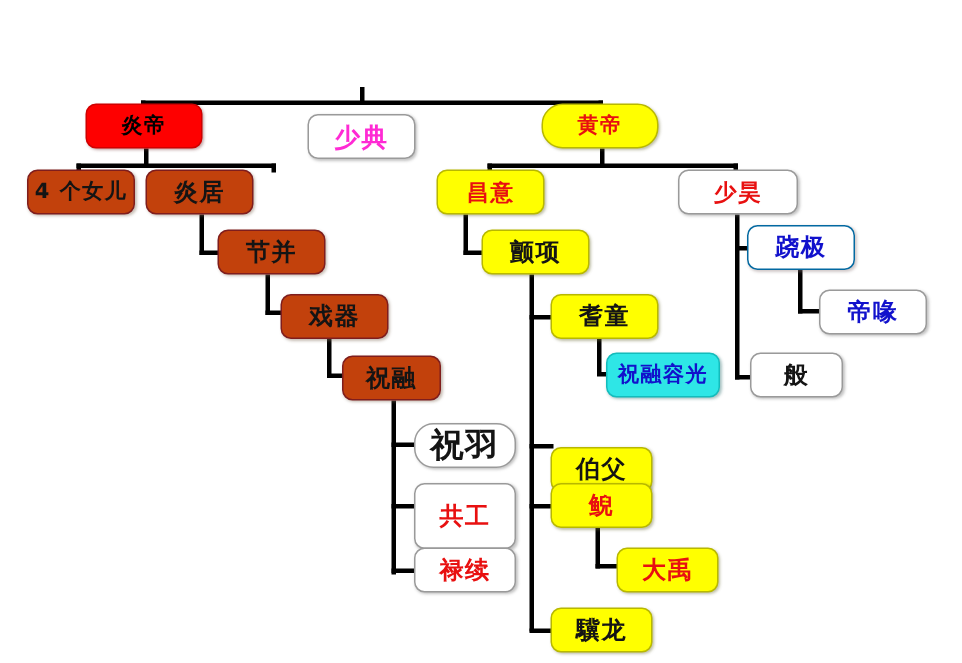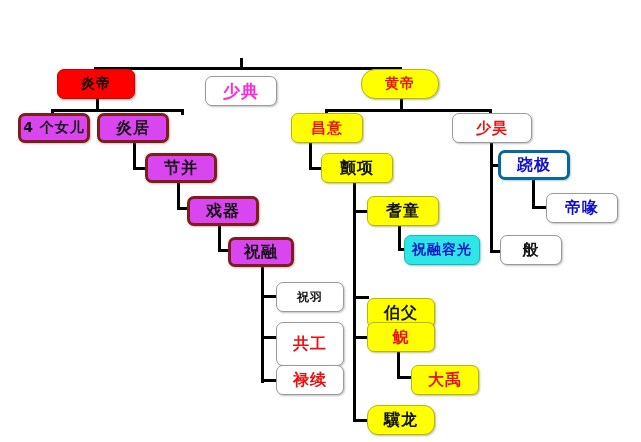--- a/index.html
+++ b/index.html
@@ -47,37 +47,37 @@
   }
 
   
   .st-white {
     background: #ffffff;
     border: 1px solid #9a9a9a;
     box-shadow: 1px 1px 2px rgba(120,120,120,0.45);
   }
   .st-white-pink {
     background: #ffffff;
-    border: 3px solid #0369a1;
+    border: 1px solid #0369a1;
     box-shadow: 1px 1px 2px rgba(140,120,120,0.40);
     text-align: center;
   }
   .st-yellow {
     background: #ffff00;
     border: 1px solid #b8b800;
     box-shadow: 1px 1px 2px rgba(110,110,60,0.45);
   }
   .st-red {
     background: #fe0000;
     border: 1px solid #d00000;
     box-shadow: 1px 1px 2px rgba(120,60,60,0.45);
   }
   .st-peach {
-    background: #d946ef;
-    border: 3px solid #7f1d1d;
+    background: #c2410c;
+    border: 1px solid #7f1d1d;
     box-shadow: 1px 1px 2px rgba(130,110,90,0.45);
   }
   .st-cyan {
     background: #2ee6e6;
     border: 1px solid #13bcbc;
     box-shadow: 1px 1px 2px rgba(60,120,120,0.45);
   }
 
   
   .tc-magenta { color: #ff2ad4; }
@@ -153,22 +153,22 @@
       <div class="node st-white tc-red" style="left: 452px; top: 113px; width: 80px; height: 30px; font-size: 15px;">少昊</div>
       <div class="node st-peach tc-black" style="left: 145px; top: 153px; width: 72px; height: 30px; font-size: 16px;">节并</div>
       <div class="node st-yellow tc-black" style="left: 321px; top: 153px; width: 72px; height: 30px; font-size: 16px;">颤项</div>
       <div class="node st-white-pink tc-blue" style="left: 498px; top: 150px; width: 72px; height: 30px; font-size: 16px;">跷极</div>
       <div class="node st-peach tc-black" style="left: 187px; top: 196px; width: 72px; height: 30px; font-size: 16px;">戏器</div>
       <div class="node st-yellow tc-black" style="left: 367px; top: 196px; width: 72px; height: 30px; font-size: 16px;">耆童</div>
       <div class="node st-white tc-blue" style="left: 546px; top: 193px; width: 72px; height: 30px; font-size: 16px;">帝喙</div>
       <div class="node st-peach tc-black" style="left: 228px; top: 237px; width: 66px; height: 30px; font-size: 16px;">祝融</div>
       <div class="node st-cyan tc-blue" style="left: 404px; top: 235px; width: 76px; height: 30px; font-size: 14px;">祝融容光</div>
       <div class="node st-white tc-black" style="left: 500px; top: 235px; width: 62px; height: 30px; font-size: 16px;">般</div>
-      <div class="node st-white tc-black" style="left: 276px; top: 282px; width: 68px; height: 30px; font-size: 12px;">祝羽</div>
+      <div class="node st-white tc-black" style="left: 276px; top: 282px; width: 68px; height: 30px; font-size: 22px; border-radius: 13px;">祝羽</div>
       <div class="node st-yellow tc-black" style="left: 367px; top: 282px; width: 68px; height: 30px; font-size: 16px; margin-top: 16px;">伯父</div>
       <div class="node st-white tc-red" style="left: 276px; top: 322px; width: 68px; height: 44px; font-size: 16px;">共工</div>
       <div class="node st-yellow tc-red" style="left: 367px; top: 322px; width: 68px; height: 30px; font-size: 16px;">鲵</div>
       <div class="node st-white tc-red" style="left: 276px; top: 365px; width: 68px; height: 30px; font-size: 16px;">禄续</div>
       <div class="node st-yellow tc-red" style="left: 411px; top: 365px; width: 68px; height: 30px; font-size: 16px;">大禹</div>
-      <div class="node st-yellow tc-black" style="left: 367px; top: 405px; width: 68px; height: 30px; font-size: 16px; border-radius: 11px;">驥龙</div>
+      <div class="node st-yellow tc-black" style="left: 367px; top: 405px; width: 68px; height: 30px; font-size: 16px;">驥龙</div>
     </div>
 
 </div>
 
 </body></html>

